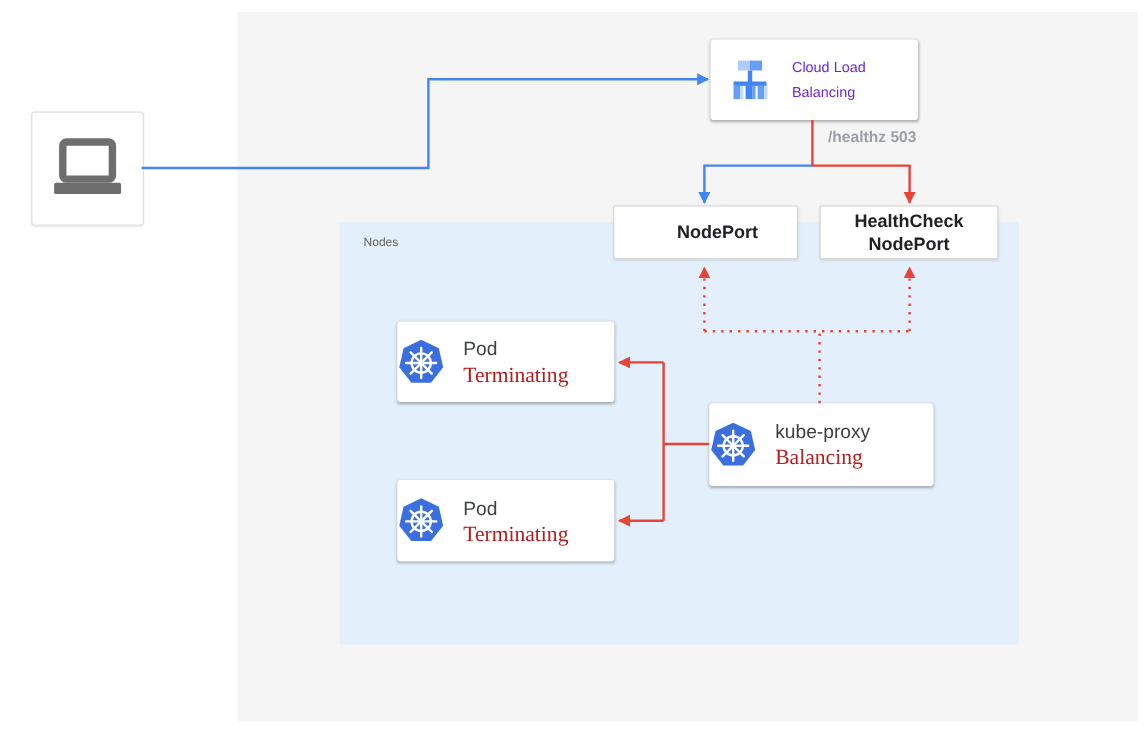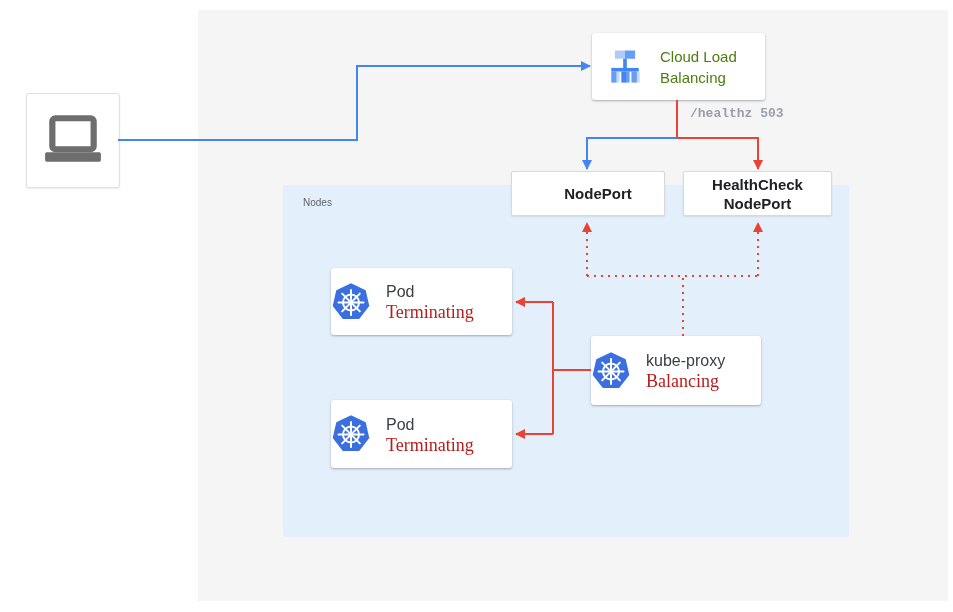--- a/index.html
+++ b/index.html
@@ -7,35 +7,35 @@
           font-family:"Liberation Sans","DejaVu Sans",sans-serif;}
   .panel{position:absolute;left:198px;top:10px;width:750px;height:591px;background:#F5F5F5;}
   .nodes-panel{position:absolute;left:283px;top:185px;width:566px;height:352px;
                background:#E3F0FB;border-radius:2px;}
   .nodes-label{position:absolute;left:303px;top:197px;font-size:10px;color:#5F6368;}
   .card{position:absolute;background:#ffffff;border-radius:3px;
         box-shadow:0 1px 2px rgba(60,64,67,.28),0 1px 3px rgba(60,64,67,.14);}
   .laptop-card{left:26px;top:93px;width:92px;height:93px;border:1px solid #E0E0E0;
                box-shadow:0 1px 2px rgba(0,0,0,.08);display:flex;align-items:center;justify-content:center;}
   .clb-card{left:592px;top:33px;width:173px;height:67px;display:flex;align-items:center;padding-left:11px;box-sizing:border-box;}
-  .clb-text{margin-left:13px;font-size:15px;line-height:21px;color:#4d7c0f;width:100px;}
+  .clb-text{margin-left:13px;font-size:12px;line-height:21px;color:#6d28d9;width:100px;}
   .port-card{position:absolute;top:171px;height:45px;background:#fff;border:1px solid #D9D9D9;
              border-radius:2px;box-shadow:0 1px 2px rgba(60,64,67,.12);
              display:flex;align-items:center;justify-content:center;text-align:center;
              font-size:15px;font-weight:bold;color:#202124;line-height:19px;box-sizing:border-box;}
   .nodeport-card{left:511px;width:154px;padding-left:20px;}
   .hc-card{left:683px;width:149px;padding:16px 14px;}
   .k8s-card{display:flex;align-items:center;box-sizing:border-box;}
   .pod1{left:331px;top:268px;width:181px;height:67px;}
   .pod2{left:331px;top:400px;width:181px;height:68px;}
-  .kproxy{left:591px;top:336px;width:170px;height:69px;}
+  .kproxy{left:591px;top:336px;width:187px;height:69px;}
   .k8s-text{margin-left:15px;}
   .card-title{font-size:16px;color:#3C4043;line-height:21px;}
   .card-sub{font-size:18px;color:#b91c1c;line-height:20px;font-family:Liberation Serif, serif;}
-  .healthz{position:absolute;left:690px;top:106px;font-size:13px;font-weight:bold;color:#9AA0A6;font-family:Liberation Mono, monospace;}
+  .healthz{position:absolute;left:690px;top:106px;font-size:13px;font-weight:bold;color:#9AA0A6;}
   .lines{position:absolute;left:0;top:0;pointer-events:none;}
 </style>
 </head>
 <body>
 
 <div class="canvas">
 
   <div class="panel"></div>
 
   <div class="nodes-panel"></div>

